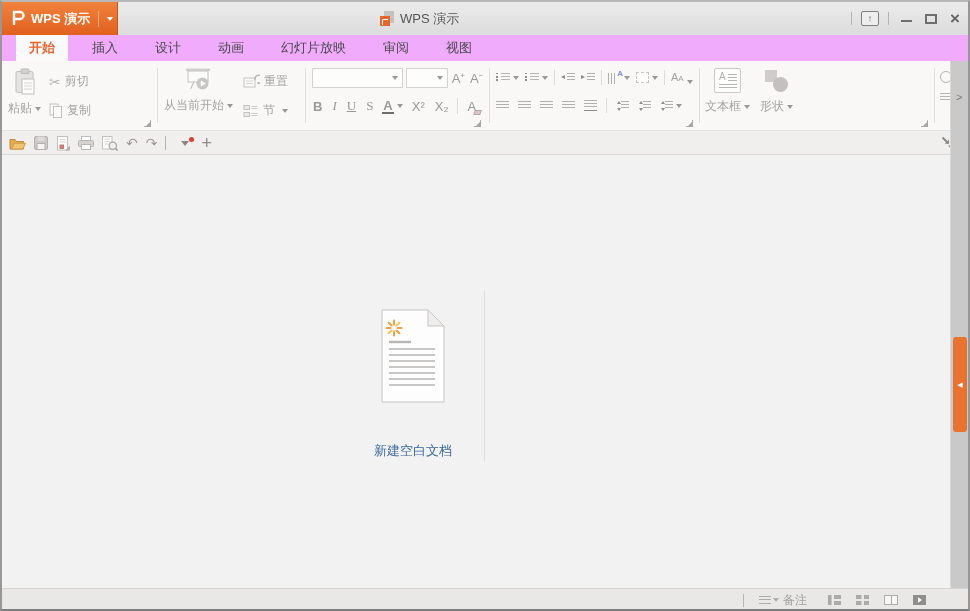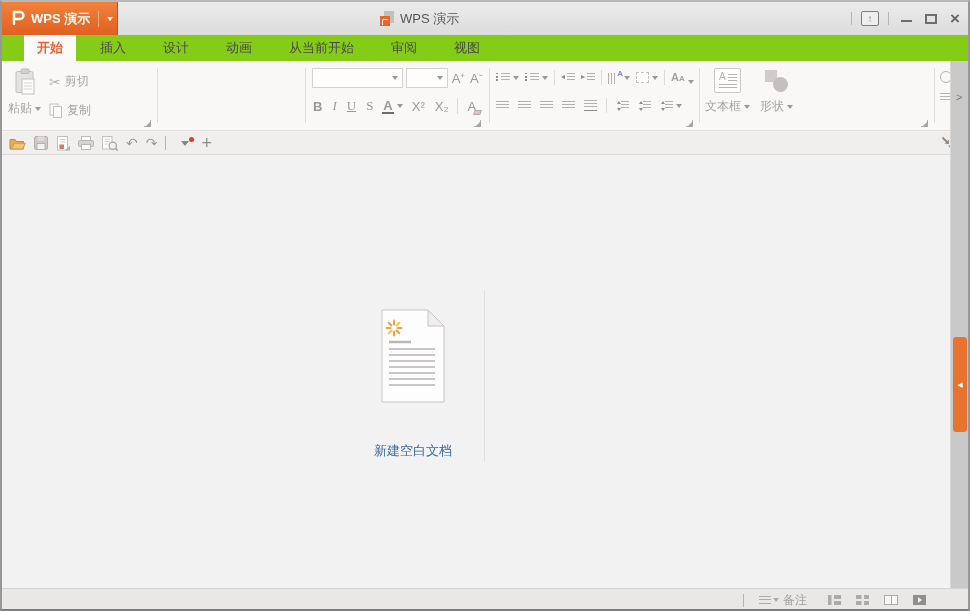--- a/index.html
+++ b/index.html
@@ -25,21 +25,21 @@
   .mini-doc .p{position:absolute;left:2px;bottom:1px;width:6px;height:6px;border:1.5px solid #fff;border-bottom:none;border-right:none;border-radius:2px 0 0 0;}
   .wctrl{position:absolute;right:6px;top:0;height:33px;display:flex;align-items:center;gap:9px;}
   .vbar{width:1px;height:13px;background:#b5b5b5;}
   .upbtn{width:18px;height:15px;border:1px solid #7e7e7e;border-radius:2px;display:flex;align-items:center;justify-content:center;font-size:10px;color:#6b6b6b;cursor:pointer;background:#eee;}
   .minbtn{width:16px;height:15px;display:flex;align-items:flex-end;justify-content:center;cursor:pointer;}
   .minbtn i{display:block;width:11px;height:2.5px;background:#6e6e6e;margin-bottom:4px;}
   .maxbtn{width:16px;height:15px;display:flex;align-items:center;justify-content:center;cursor:pointer;}
   .maxbtn i{display:block;width:12px;height:10px;border:2px solid #6e6e6e;}
   .clsbtn{font-size:17px;font-weight:bold;color:#646464;line-height:15px;cursor:pointer;padding:0 2px;}
   
-  .tabbar{position:absolute;left:0;top:33px;right:0;height:26px;background:#84cc16;display:flex;align-items:stretch;padding-left:22px;}
+  .tabbar{position:absolute;left:0;top:33px;right:0;height:26px;background:#f0abfc;display:flex;align-items:stretch;padding-left:14px;}
   .tab{display:flex;align-items:center;padding:0 13px;margin-right:11px;font-size:13px;color:#4a4a4a;cursor:pointer;}
   .tab.active{background:#fbfafa;color:#e8632c;font-weight:bold;}
   
   .ribbon{position:absolute;left:0;top:59px;right:18px;height:70px;background:#f9f8f7;border-bottom:1px solid #e2e0de;}
   .grp{position:absolute;top:0;height:70px;}
   .gdiv{position:absolute;top:7px;height:55px;width:1px;background:#e1dfdd;}
   .dlg{position:absolute;right:3px;bottom:4px;width:7px;height:7px;border-right:1px solid #b3b1af;border-bottom:1px solid #b3b1af;cursor:pointer;}
   .dlg::after{content:"";position:absolute;right:-1px;bottom:-1px;border-top:3px solid transparent;border-left:3px solid transparent;border-right:3px solid #a8a6a4;border-bottom:3px solid #a8a6a4;}
   .bigbtn{display:flex;flex-direction:column;align-items:center;justify-content:flex-start;padding-top:7px;cursor:pointer;}
   .bigbtn .cap{margin-top:5px;font-size:12px;color:#a6a4a2;white-space:nowrap;}
@@ -152,21 +152,21 @@
         </span>
       <span class="clsbtn">×</span>
     </div>
   </div>
 
   <div class="tabbar">
     <div class="tab active">开始</div>
     <div class="tab">插入</div>
     <div class="tab">设计</div>
     <div class="tab">动画</div>
-    <div class="tab">从当前开始</div>
+    <div class="tab">幻灯片放映</div>
     <div class="tab">审阅</div>
     <div class="tab">视图</div>
   </div>
 
   <div class="ribbon">
 
     <div class="grp" style="left:6px;width:146px;display:flex;gap:8px;">
       <div class="bigbtn">
         <svg width="24" height="27" viewBox="0 0 24 27">
           <rect x="3" y="3.5" width="17" height="21" rx="1.5" fill="#e4e3e2" stroke="#c2c0be"></rect>
@@ -187,20 +187,51 @@
             <rect x="4.5" y="3.5" width="8" height="11" fill="#fafaf9" stroke="#c4c2c0"></rect>
           </svg>
           <span>复制</span>
         </div>
       </div>
       <span class="dlg"></span>
     </div>
     <div class="gdiv" style="left:155px;"></div>
 
     <div class="grp" style="left:162px;width:136px;display:flex;gap:10px;">
+      <div class="bigbtn">
+        <svg width="27" height="24" viewBox="0 0 27 24">
+          <rect x="1" y="0.5" width="24" height="2.5" fill="#d2d0ce"></rect>
+          <rect x="3" y="3" width="20" height="11" fill="#fbfbfa" stroke="#c4c2c0"></rect>
+          <path d="M9,14 L5.5,21 M17,14 L17,21" stroke="#c4c2c0" stroke-width="1.2"></path>
+          <circle cx="17.5" cy="15.5" r="6" fill="#c9c7c5"></circle>
+          <polygon points="15.8,12.6 21,15.5 15.8,18.4" fill="#fff"></polygon>
+        </svg>
+        <span class="cap"><span>从当前开始</span><span class="dd"></span></span>
+      </div>
+      <div class="rcol">
+        <div class="smrow">
+          <svg width="17" height="15" viewBox="0 0 17 15">
+            <rect x="1" y="4" width="11" height="9" fill="#fbfbfa" stroke="#c4c2c0"></rect>
+            <path d="M3,7 h7 M3,9.5 h7" stroke="#d4d2d0"></path>
+            <path d="M12,6 a4,4 0 1 1 3,3" fill="none" stroke="#b5b3b1" stroke-width="1.3"></path>
+            <polygon points="14.2,8 17,8.6 15,10.8" fill="#b5b3b1"></polygon>
+          </svg>
+          <span>重置</span>
+        </div>
+        <div class="smrow">
+          <svg width="16" height="14" viewBox="0 0 16 14">
+            <rect x="1" y="1.5" width="5.5" height="4" fill="#eceae8" stroke="#c4c2c0"></rect>
+            <path d="M8.5,2.5 h6 M8.5,4.5 h6" stroke="#ccc"></path>
+            <rect x="1" y="8.5" width="5.5" height="4" fill="#eceae8" stroke="#c4c2c0"></rect>
+            <path d="M8.5,9.5 h6 M8.5,11.5 h6" stroke="#ccc"></path>
+          </svg>
+          <span>节</span>
+          <span class="dd"></span>
+        </div>
+      </div>
     </div>
     <div class="gdiv" style="left:303px;"></div>
 
     <div class="grp" style="left:310px;width:172px;">
       <div style="display:flex;align-items:center;gap:3px;margin-top:7px;">
         <div class="combo" style="width:92px;">
           <span class="val"></span>
           <span class="dd"></span>
         </div>
         <div class="combo" style="width:43px;">
@@ -249,21 +280,21 @@
             <span class="ic-td">
               <span class="ab">A</span>
             </span>
             <span class="dd"></span>
           </span>
         <span style="display:flex;align-items:center;">
             <span class="ic-ph"></span>
             <span class="dd"></span>
           </span>
         <span class="vbar" style="height:15px;background:#dedcda;"></span>
-        <span style="display:flex;align-items:flex-end;font-weight:bold;">
+        <span style="display:flex;align-items:flex-end;">
           <span class="ic-aa"><span>A</span><span class="s2">A</span></span>
           <span class="dd"></span>
         </span>
       </div>
       <div style="display:flex;align-items:center;gap:9px;margin-top:13px;">
         <span class="ic-al"></span>
         <span class="ic-al"></span>
         <span class="ic-al"></span>
         <span class="ic-al"></span>
         <span class="ic-al" style="border-bottom:1.5px solid #8f8d8b;height:11px;"></span>

